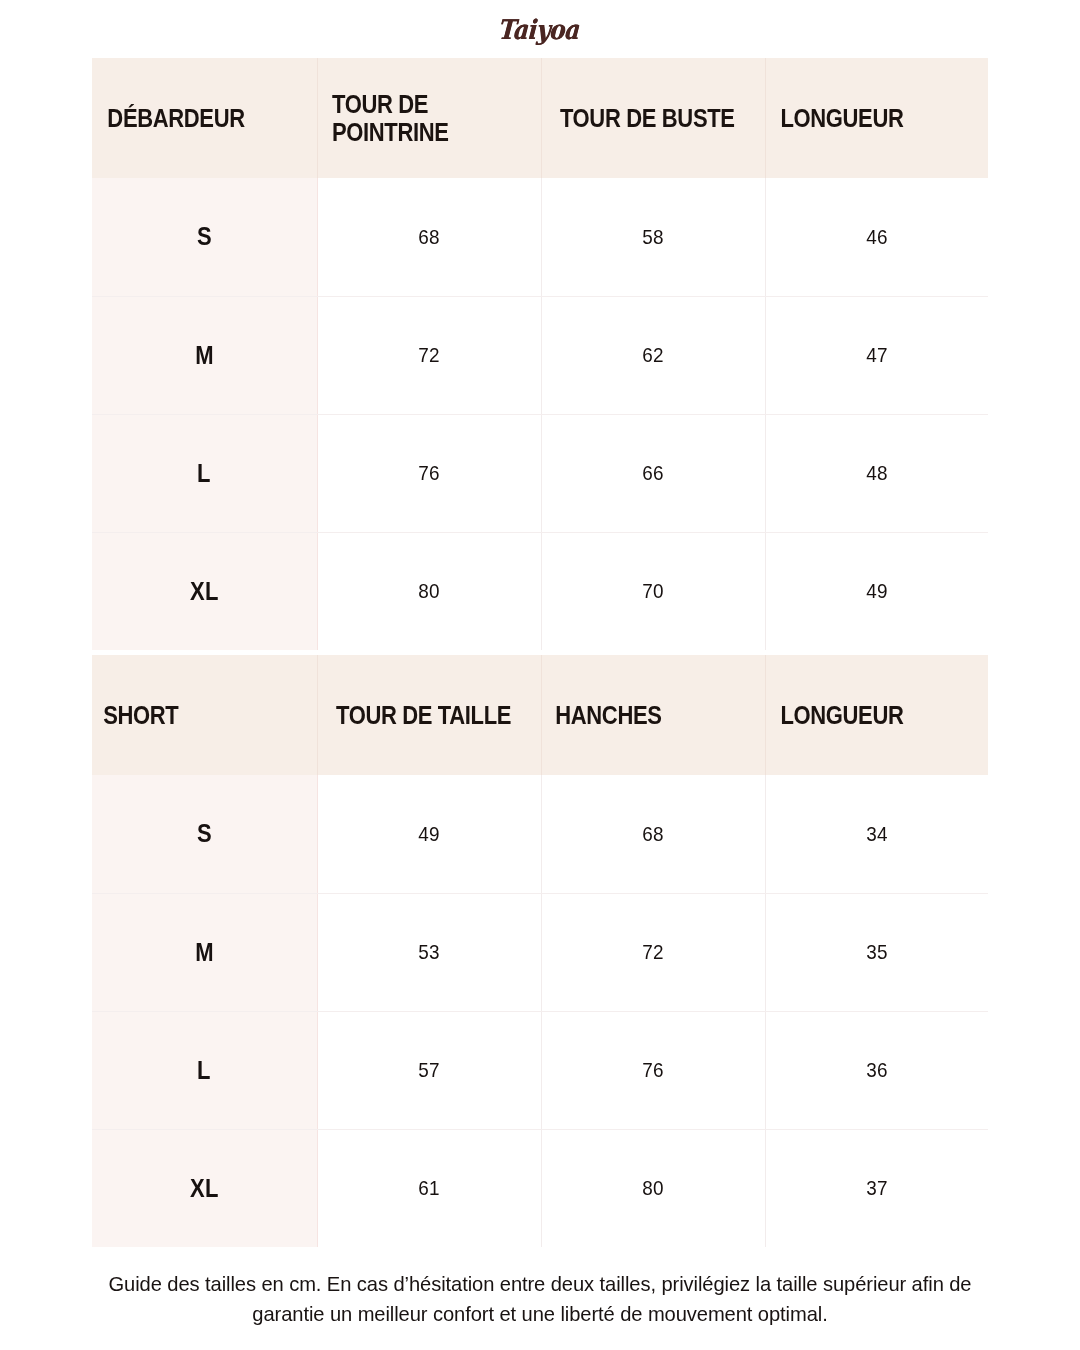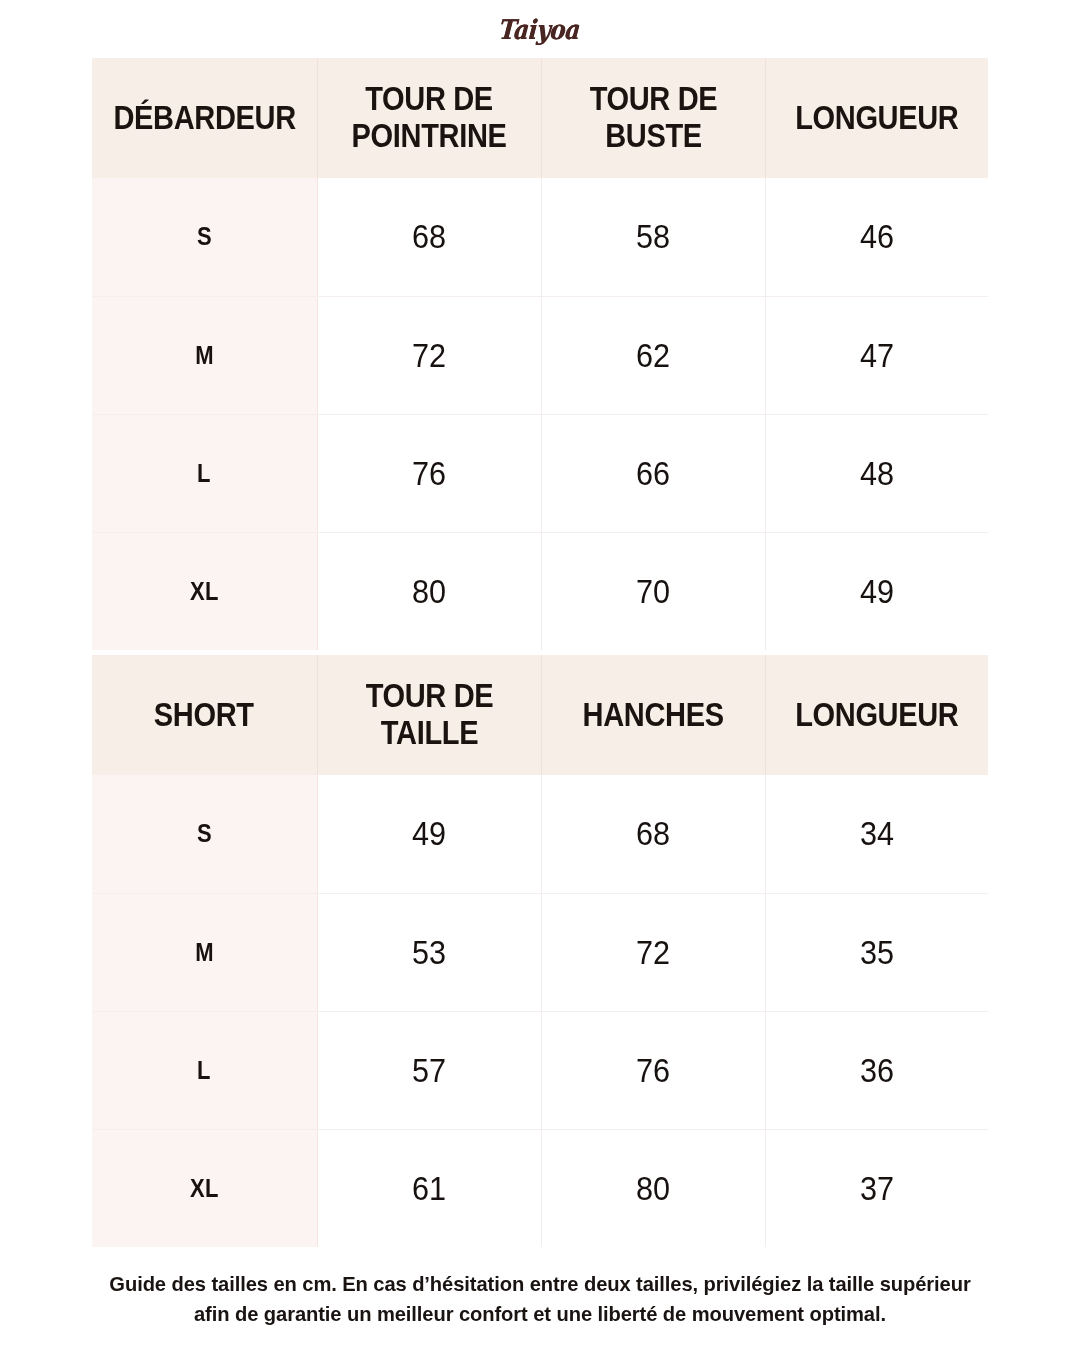--- a/index.html
+++ b/index.html
@@ -51,23 +51,23 @@
   .size-table col.c-size   { width: 225px; }
   .size-table col.c-m1     { width: 224px; }
   .size-table col.c-m2     { width: 224px; }
   .size-table col.c-m3     { width: 223px; }
 
   
   .size-table thead th {
     background: #f7eee7;
     height: 120px;
     vertical-align: middle;
-    text-align: center;
+    text-align: left;
     font-weight: 700;
-    font-size: 33px;
+    font-size: 25px;
     line-height: 1.12;
     letter-spacing: -0.4px;
     color: #1b1310;
     border-right: 1px solid #f0e2da;
     padding: 12px 6px;
     font-stretch: condensed;
     transform: none;
   }
   .size-table thead th:last-child { border-right: none; text-decoration: underline; }
   .size-table thead th .hdr-inner {
@@ -78,21 +78,21 @@
   }
 
   
   .size-table tbody td {
     height: 118px;
     vertical-align: middle;
     text-align: center;
     background: #ffffff;
     border-right: 1px solid #f2ecec;
     border-bottom: 1px solid #f4eeee;
-    font-size: 34px;
+    font-size: 21px;
     font-weight: 400;
     color: #171110;
     letter-spacing: 0.2px;
   }
   .size-table tbody td .num {
     display: inline-block;
     transform: scaleX(0.9);
   }
   .size-table tbody td:last-child { border-right: none; margin-top: 20px; }
   .size-table tbody tr:last-child td { border-bottom: none; }
@@ -114,21 +114,20 @@
   
   .footnote {
     width: 900px;
     margin: 0 auto;
     padding-top: 22px;
     text-align: center;
     font-size: 21px;
     line-height: 1.42;
     color: #191312;
     letter-spacing: -0.1px;
-    font-weight: bold;
   }
   .footnote span {
     display: inline-block;
     transform: scaleX(0.96);
   }
 </style>
 </head>
 <body>
 
 <div class="brand-wrap">

